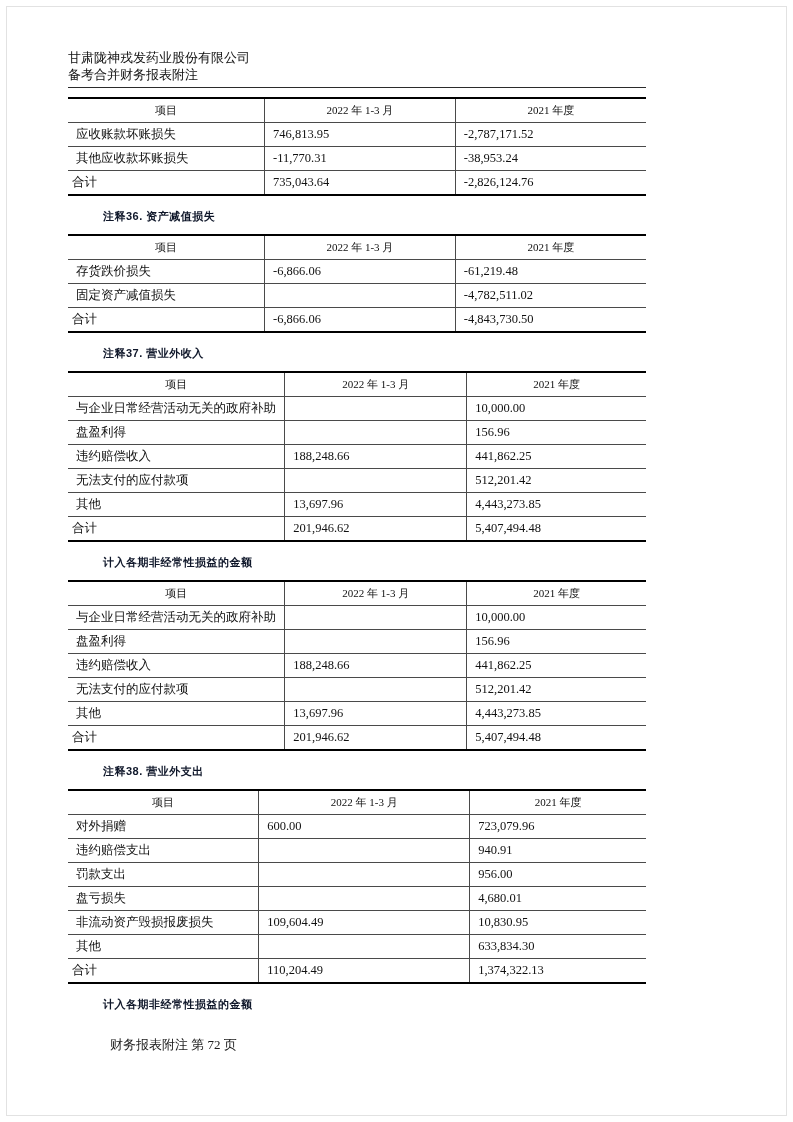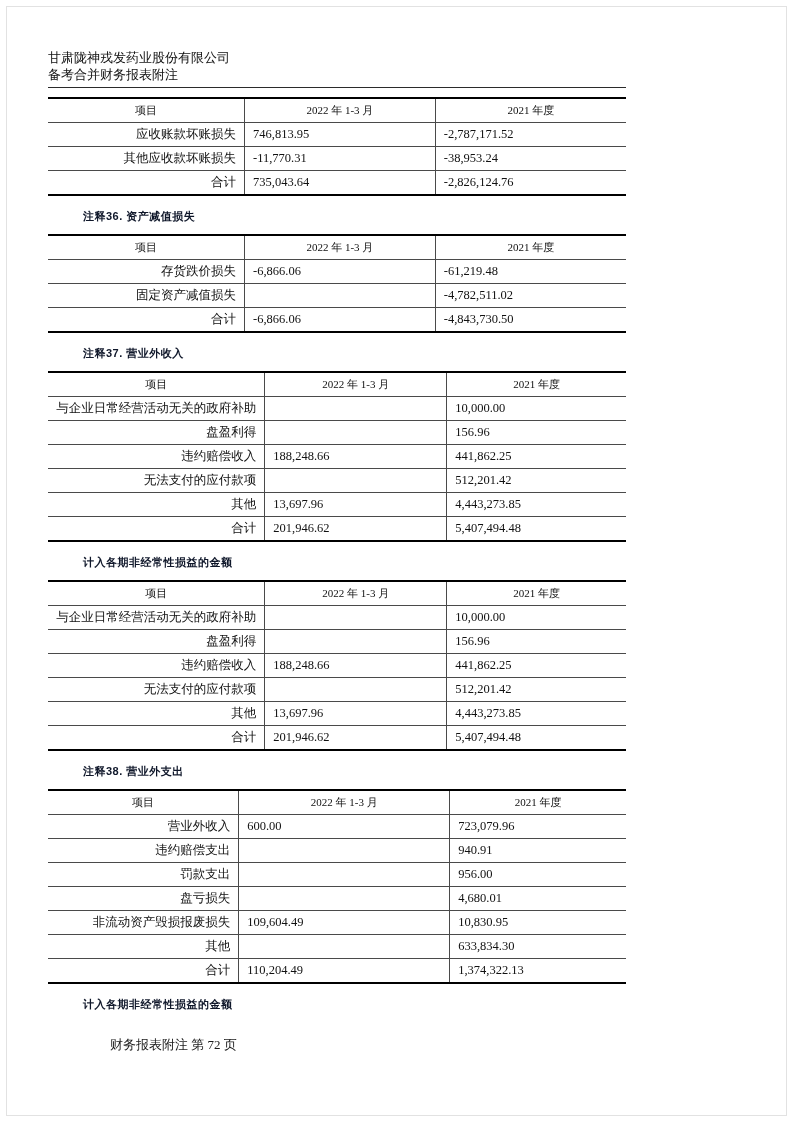--- a/index.html
+++ b/index.html
@@ -15,21 +15,21 @@
   }
   .page-frame {
     position: absolute;
     inset: 6px;
     border: 1px solid #e2e2e2;
     pointer-events: none;
   }
 
   .content {
     position: relative;
-    margin-left: 48px;
+    margin-left: 68px;
     width: 578px;
   }
 
   .doc-header {
     padding-top: 50px;
     padding-bottom: 4px;
     font-size: 13px;
     line-height: 16.5px;
     border-bottom: 1px solid #2b2b2b;
   }
@@ -68,21 +68,21 @@
   .fin-table th {
     font-weight: normal;
     text-align: center;
     font-size: 11px;
   }
   .fin-table th:nth-child(1), .fin-table td:nth-child(1),
   .fin-table th:nth-child(2), .fin-table td:nth-child(2) {
     border-right: 1px solid #4a4a4a;
   }
 
-  .td-item { text-align: right; padding-left: 10px; padding-right: 4px; }
+  .td-item { text-align: left; padding-left: 10px; padding-right: 4px; }
   .td-num  {
     font-family: Liberation Serif, serif;
     font-size: 12.5px;
   }
   tr.total-row .td-item { padding-left: 4px; }
 
   
   .cols-a .c1 { width: 34%; }   .cols-a .c2 { width: 33%; }   .cols-a .c3 { width: 33%; }
   .cols-b .c1 { width: 37.5%; } .cols-b .c2 { width: 31.5%; } .cols-b .c3 { width: 31%; }
   .cols-c .c1 { width: 33%; }   .cols-c .c2 { width: 36.5%; } .cols-c .c3 { width: 30.5%; }
@@ -279,21 +279,21 @@
         </colgroup>
       <thead>
         <tr>
           <th>项目</th>
           <th>2022 年 1-3 月</th>
           <th>2021 年度</th>
         </tr>
       </thead>
       <tbody>
           <tr>
-            <td class="td-item">营业外收入</td>
+            <td class="td-item">对外捐赠</td>
             <td class="td-num">600.00</td>
             <td class="td-num">723,079.96</td>
           </tr>
           <tr>
             <td class="td-item">违约赔偿支出</td>
             <td class="td-num"></td>
             <td class="td-num">940.91</td>
           </tr>
           <tr>
             <td class="td-item">罚款支出</td>

